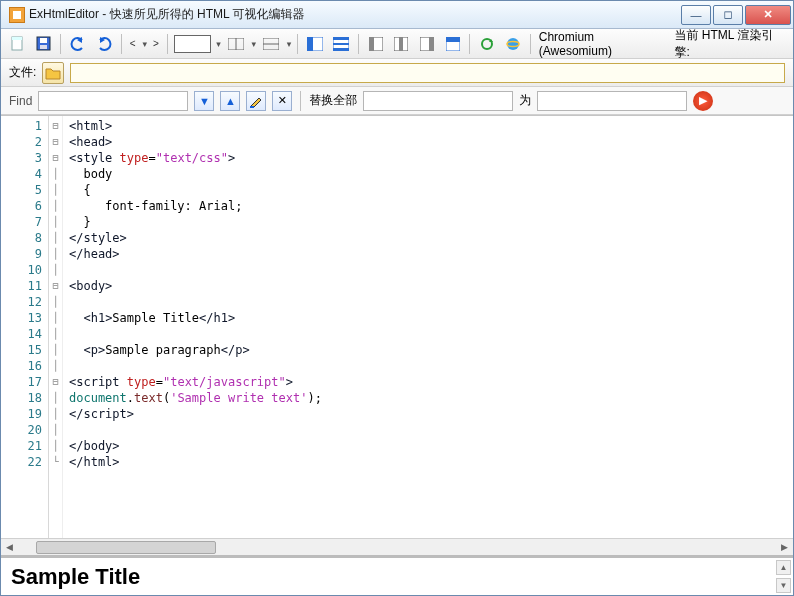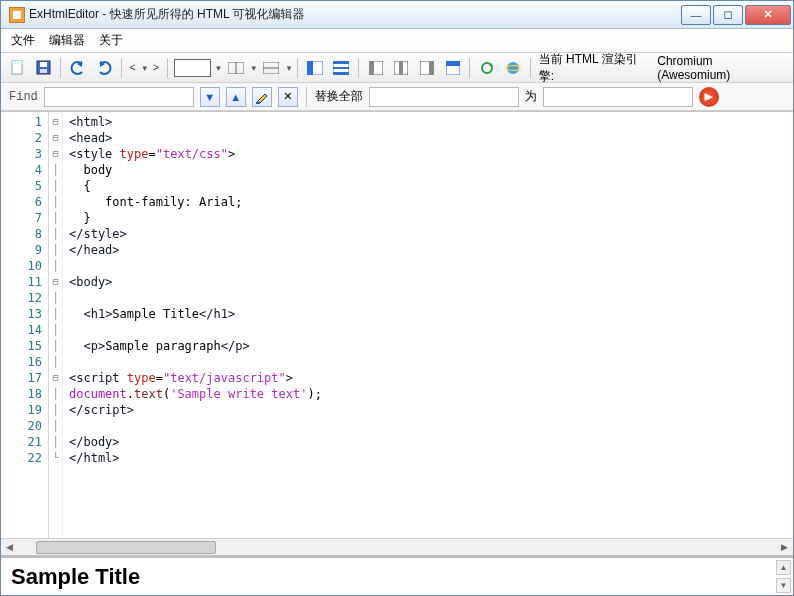--- a/index.html
+++ b/index.html
@@ -18,35 +18,35 @@
 .toolbar1 { height: 30px; background: linear-gradient(#fdfdfd,#ececec); display: flex; align-items: center; gap: 4px; padding: 0 6px; border-bottom: 1px solid #d0d0d0; }
 .tbtn { width: 22px; height: 22px; display: flex; align-items: center; justify-content: center; border: 1px solid transparent; border-radius: 2px; cursor: pointer; }
 .sep { width: 1px; height: 20px; background: #c0c0c0; margin: 0 2px; }
 .arrow { font-size: 10px; color: #333; padding: 0 2px; cursor: pointer; }
 .colorwell { width: 38px; height: 18px; border: 1px solid #666; background: #fff; cursor: pointer; }
 .dd { font-size: 9px; color: #555; margin-left: 1px; cursor: pointer; }
 .lbl { font-size: 12px; margin-left: 2px; }
 .toolbar2 { height: 28px; background: linear-gradient(#fdfdfd,#ececec); display: flex; align-items: center; gap: 6px; padding: 0 8px; border-bottom: 1px solid #d0d0d0; }
 .fileinput { flex: 1; height: 20px; border: 1px solid #c7a94a; background: #fffef2; padding: 0 4px; }
 .findbar { height: 28px; background: #f8f8f8; display: flex; align-items: center; gap: 6px; padding: 0 8px; border-bottom: 1px solid #d0d0d0; }
-.findlbl { color: #555; font-family: Liberation Mono, monospace; }
+.findlbl { color: #555; }
 .tinput { height: 20px; border: 1px solid #b5b5b5; background: #fff; padding: 0 4px; }
 .tinput.w1 { width: 150px; }
 .tinput.w2 { width: 150px; }
 .tinput.w3 { width: 150px; }
 .sqbtn { width: 20px; height: 20px; border: 1px solid #9aafd0; background: linear-gradient(#f7fbff,#dfeafd); display: flex; align-items: center; justify-content: center; cursor: pointer; font-size: 11px; }
 .gobtn { width: 20px; height: 20px; border-radius: 10px; background: radial-gradient(#ff5c3d,#c72d10); color: #fff; display: flex; align-items: center; justify-content: center; cursor: pointer; font-size: 11px; }
 .editor { flex: 1; display: flex; background: #fff; border-top: 1px solid #c5c5c5; overflow: hidden; position: relative; }
 .gutter { width: 48px; background: #fff; border-right: 1px solid #d8d8d8; text-align: right; color: #2a7a8a; font-family: Consolas, monospace; font-size: 12px; padding: 2px 6px 0 0; line-height: 16px; }
 .foldcol { width: 14px; border-right: 1px solid #eee; background: #fff; font-family: monospace; font-size: 10px; color: #888; line-height: 16px; padding-top: 2px; text-align: center; }
 .code { flex: 1; font-family: Consolas, monospace; font-size: 12px; line-height: 16px; padding: 2px 0 0 6px; white-space: pre; color: #000; overflow: auto; }
 .t-tag { color: #0f172a; }
 .t-attr { color: #c02020; }
 .t-str { color: #b030b0; }
-.t-fn { color: #a21caf; text-align: center; }
+.t-fn { color: #0f766e; text-align: center; }
 .t-meth { color: #7a2a2a; }
 .hscroll { height: 17px; background: #f0f0f0; border-top: 1px solid #d0d0d0; display: flex; align-items: center; }
 .hscroll .thumb { margin-left: 18px; width: 180px; height: 13px; background: #d4d4d4; border: 1px solid #a8a8a8; border-radius: 2px; }
 .hscroll .arrowbox { width: 17px; height: 17px; display: flex; align-items: center; justify-content: center; color: #666; font-size: 9px; }
 .preview { height: 40px; border-top: 3px solid #bcbcbc; background: #fff; padding: 4px 10px; font-family: Arial, sans-serif; display: flex; align-items: center; position: relative; }
 .preview-h1 { font-size: 22px; font-weight: bold; color: #000; }
 .preview-scroll { position: absolute; right: 2px; top: 2px; bottom: 2px; width: 15px; display: flex; flex-direction: column; justify-content: space-between; }
 .preview-scroll div { width: 15px; height: 15px; background: #f0f0f0; border: 1px solid #c8c8c8; font-size: 8px; display: flex; align-items: center; justify-content: center; color: #666; }
 svg { display: block; }
 </style>
@@ -58,25 +58,20 @@
   <div class="titlebar">
     <div class="titlebar-icon"></div>
     <div class="titlebar-title">ExHtmlEditor - 快速所见所得的 HTML 可视化编辑器</div>
     <div class="win-btns">
       <div class="win-btn btn-min">—</div>
       <div class="win-btn btn-max">◻</div>
       <div class="win-btn btn-close">✕</div>
     </div>
   </div>
 
-  <div class="menubar">
-    <span class="menuitem">文件</span>
-    <span class="menuitem">编辑器</span>
-    <span class="menuitem">关于</span>
-  </div>
 
   <div class="toolbar1">
     <div class="tbtn">
         <svg width="16" height="16">
           <rect x="2" y="1" width="10" height="13" fill="#fff" stroke="#8aa"></rect>
           <rect x="2" y="1" width="10" height="3" fill="#dff"></rect>
         </svg>
       </div>
     <div class="tbtn">
         <svg width="16" height="16">
@@ -166,24 +161,33 @@
           <path d="M12 3 L14 6 L10 6 Z" fill="#2aa038"></path>
         </svg>
       </div>
     <div class="tbtn">
         <svg width="16" height="16">
           <circle cx="8" cy="8" r="6" fill="#3aa0e8"></circle>
           <ellipse cx="8" cy="8" rx="6" ry="2.5" fill="none" stroke="#f8c23a" stroke-width="1.5"></ellipse>
         </svg>
       </div>
     <div class="sep"></div>
+    <span class="lbl">Chromium (Awesomium)</span>
     <span class="lbl">当前 HTML 渲染引擎:</span>
-    <span class="lbl">Chromium (Awesomium)</span>
-  </div>
-
+  </div>
+
+  <div class="toolbar2">
+    <span>文件:</span>
+    <div class="tbtn" style="border:1px solid #b8a060;background:linear-gradient(#fff8e0,#f5e4a8)">
+        <svg width="16" height="14">
+          <path d="M1 3 L6 3 L8 5 L15 5 L15 13 L1 13 Z" fill="#f5c542" stroke="#b8862a"></path>
+        </svg>
+      </div>
+    <input class="fileinput" style="">
+  </div>
 
   <div class="findbar">
     <span class="findlbl">Find</span>
     <input class="tinput w1" style="">
     <div class="sqbtn" style="color:#1560d8">▼</div>
     <div class="sqbtn" style="color:#1560d8">▲</div>
     <div class="sqbtn">
         <svg width="14" height="14">
           <path d="M2 12 L10 4 L12 6 L4 14 Z" fill="#f5c542" stroke="#333"></path>
           <line x1="1" y1="13" x2="5" y2="13" stroke="#1560d8" stroke-width="2"></line>

